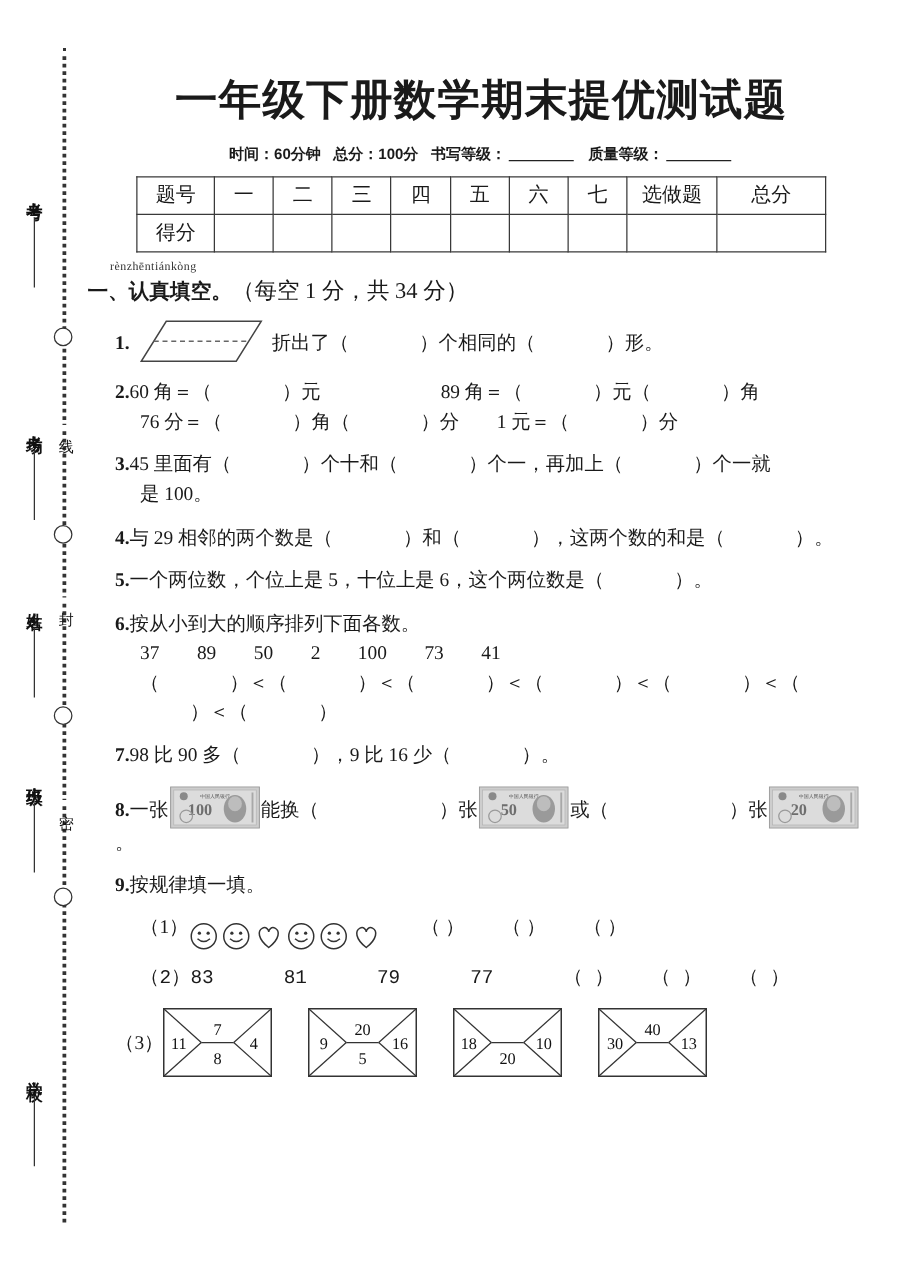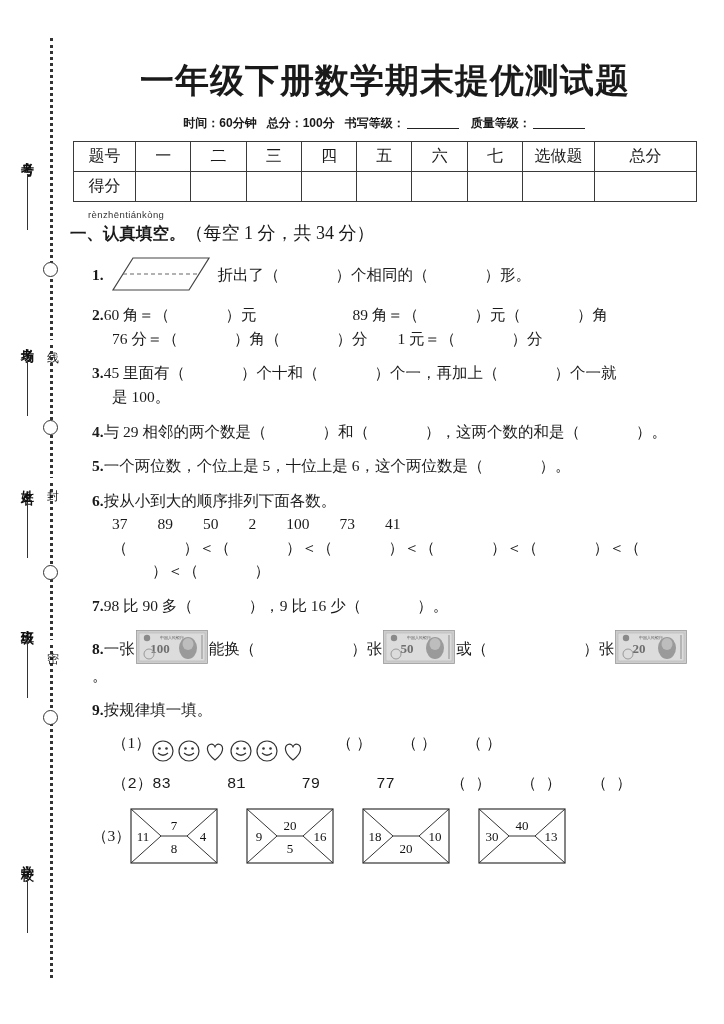--- a/index.html
+++ b/index.html
@@ -95,39 +95,39 @@
   .subline .blank {
     display: inline-block;
     width: 52px;
     border-bottom: 1.3px solid #222;
     margin: 0 2px;
     vertical-align: -2px;
   }
 
   table.score-table {
     margin: 9px auto 0 auto;
-    width: 624px;
+    width: 552px;
     border-collapse: collapse;
   }
   table.score-table td {
     border: 1.1px solid #3a3a3a;
     text-align: center;
     font-size: 16px;
     height: 30px;
     font-family: "Liberation Serif", "DejaVu Serif", serif;
   }
   table.score-table td.hdr { width: 62px; }
   table.score-table td.wide { width: 72px; }
 
   .pinyin {
     margin: 7px 0 0 18px;
     font-size: 9.5px;
     letter-spacing: .4px;
     color: #333;
-    font-family: Liberation Sans, sans-serif;
+    font-family: Liberation Serif, serif;
   }
   .sec-head {
     margin: 1px 0 0 0;
     font-size: 16.5px;
     font-weight: bold;
     font-family: "Liberation Serif", "DejaVu Serif", serif;
   }
   .sec-head .pts {
     font-size: 18px;
     font-weight: normal;

